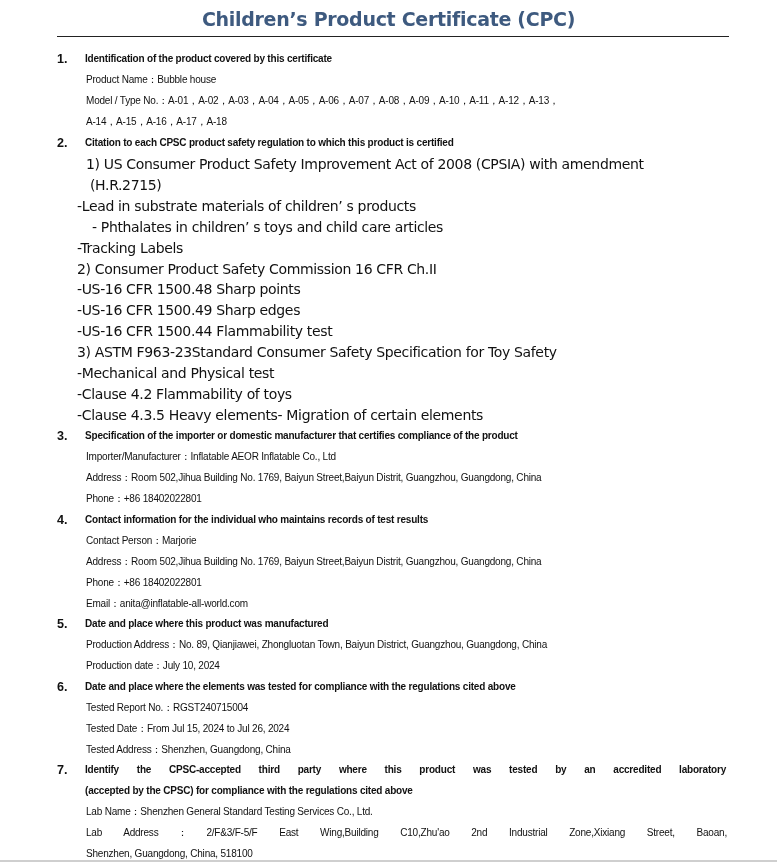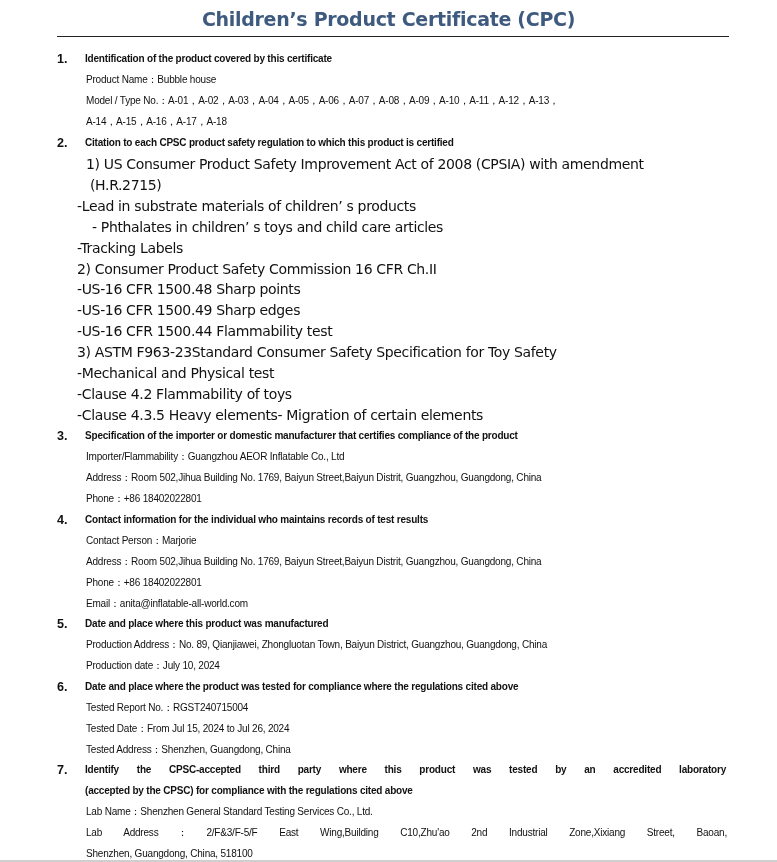--- a/index.html
+++ b/index.html
@@ -53,21 +53,21 @@
     <div class="line calibri" style="top:272px;left:77px">-US-16 CFR 1500.44 Flammability test</div>
     <div class="line calibri" style="top:293px;left:77px">3) ASTM F963-23Standard Consumer Safety Specification for Toy Safety</div>
     <div class="line calibri" style="top:314px;left:77px">-Mechanical and Physical test</div>
     <div class="line calibri" style="top:335px;left:77px">-Clause 4.2 Flammability of toys</div>
     <div class="line calibri" style="top:356px;left:77px">-Clause 4.3.5 Heavy elements- Migration of certain elements</div>
   </div>
 
   <div>
     <div class="num" style="top:377px">3.</div>
     <div class="line arial head" style="top:377px;left:85px">Specification of the importer or domestic manufacturer that certifies compliance of the product</div>
-    <div class="line arial" style="top:398px;left:86px">Importer/Flammability：Guangzhou AEOR Inflatable Co., Ltd</div>
+    <div class="line arial" style="top:398px;left:86px">Importer/Manufacturer：Inflatable AEOR Inflatable Co., Ltd</div>
     <div class="line arial" style="top:419px;left:86px">Address：Room 502,Jihua Building No. 1769, Baiyun Street,Baiyun Distrit, Guangzhou, Guangdong, China</div>
     <div class="line arial" style="top:440px;left:86px">Phone：+86 18402022801</div>
   </div>
 
   <div>
     <div class="num" style="top:461px">4.</div>
     <div class="line arial head" style="top:461px;left:85px">Contact information for the individual who maintains records of test results</div>
     <div class="line arial" style="top:482px;left:86px">Contact Person：Marjorie</div>
     <div class="line arial" style="top:503px;left:86px">Address：Room 502,Jihua Building No. 1769, Baiyun Street,Baiyun Distrit, Guangzhou, Guangdong, China</div>
     <div class="line arial" style="top:524px;left:86px">Phone：+86 18402022801</div>
@@ -76,21 +76,21 @@
 
   <div>
     <div class="num" style="top:565px">5.</div>
     <div class="line arial head" style="top:565px;left:85px">Date and place where this product was manufactured</div>
     <div class="line arial" style="top:586px;left:86px">Production Address：No. 89, Qianjiawei, Zhongluotan Town, Baiyun District, Guangzhou, Guangdong, China</div>
     <div class="line arial" style="top:607px;left:86px">Production date：July 10, 2024</div>
   </div>
 
   <div>
     <div class="num" style="top:628px">6.</div>
-    <div class="line arial head" style="top:628px;left:85px">Date and place where the product was tested for compliance where the regulations cited above</div>
+    <div class="line arial head" style="top:628px;left:85px">Date and place where the elements was tested for compliance with the regulations cited above</div>
     <div class="line arial" style="top:649px;left:86px">Tested Report No.：RGST240715004</div>
     <div class="line arial" style="top:670px;left:86px">Tested Date：From Jul 15, 2024 to Jul 26, 2024</div>
     <div class="line arial" style="top:691px;left:86px">Tested Address：Shenzhen, Guangdong, China</div>
   </div>
 
   <div>
     <div class="num" style="top:711px">7.</div>
     <div class="line arial head justify" style="top:711px;left:85px">Identify the CPSC-accepted third party where this product was tested by an accredited laboratory</div>
     <div class="line arial head" style="top:732px;left:85px">(accepted by the CPSC) for compliance with the regulations cited above</div>
     <div class="line arial" style="top:753px;left:86px">Lab Name：Shenzhen General Standard Testing Services Co., Ltd.</div>

